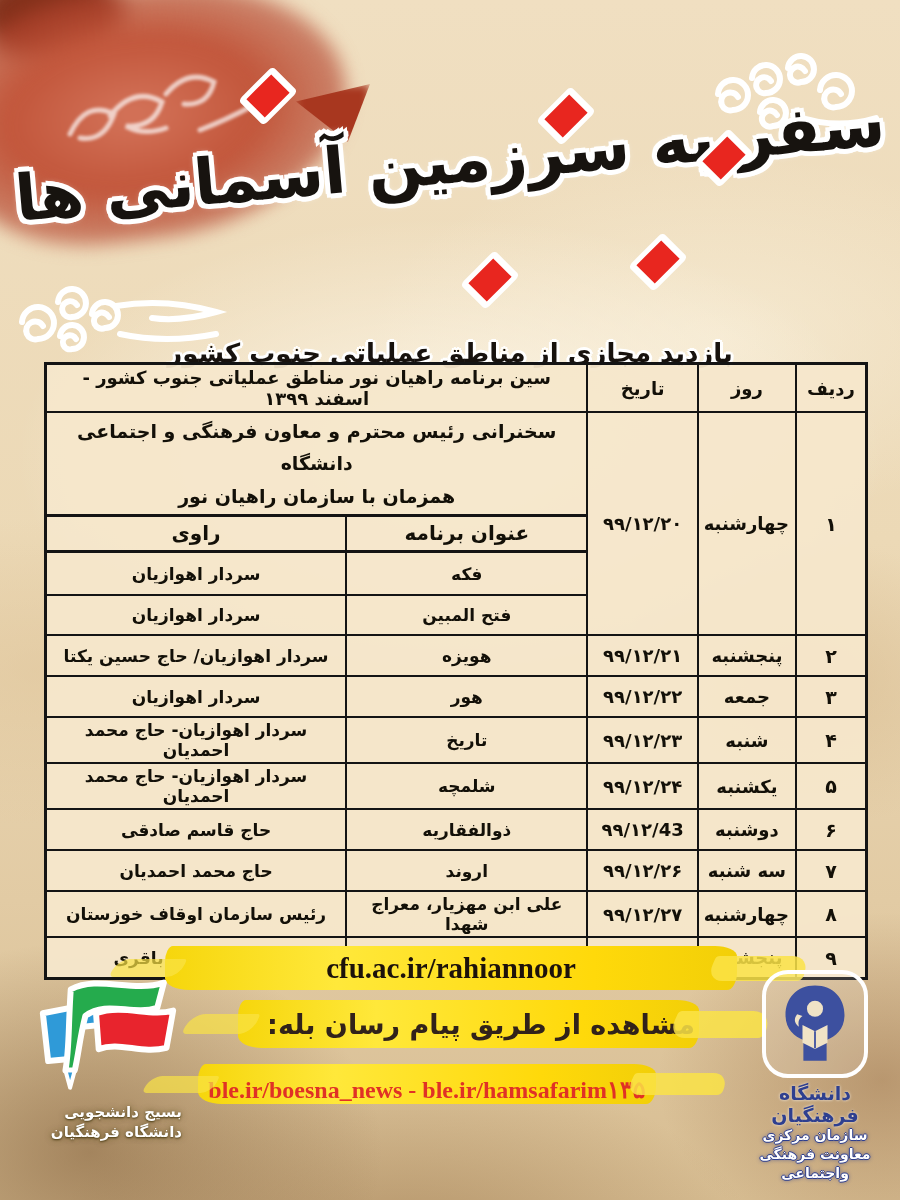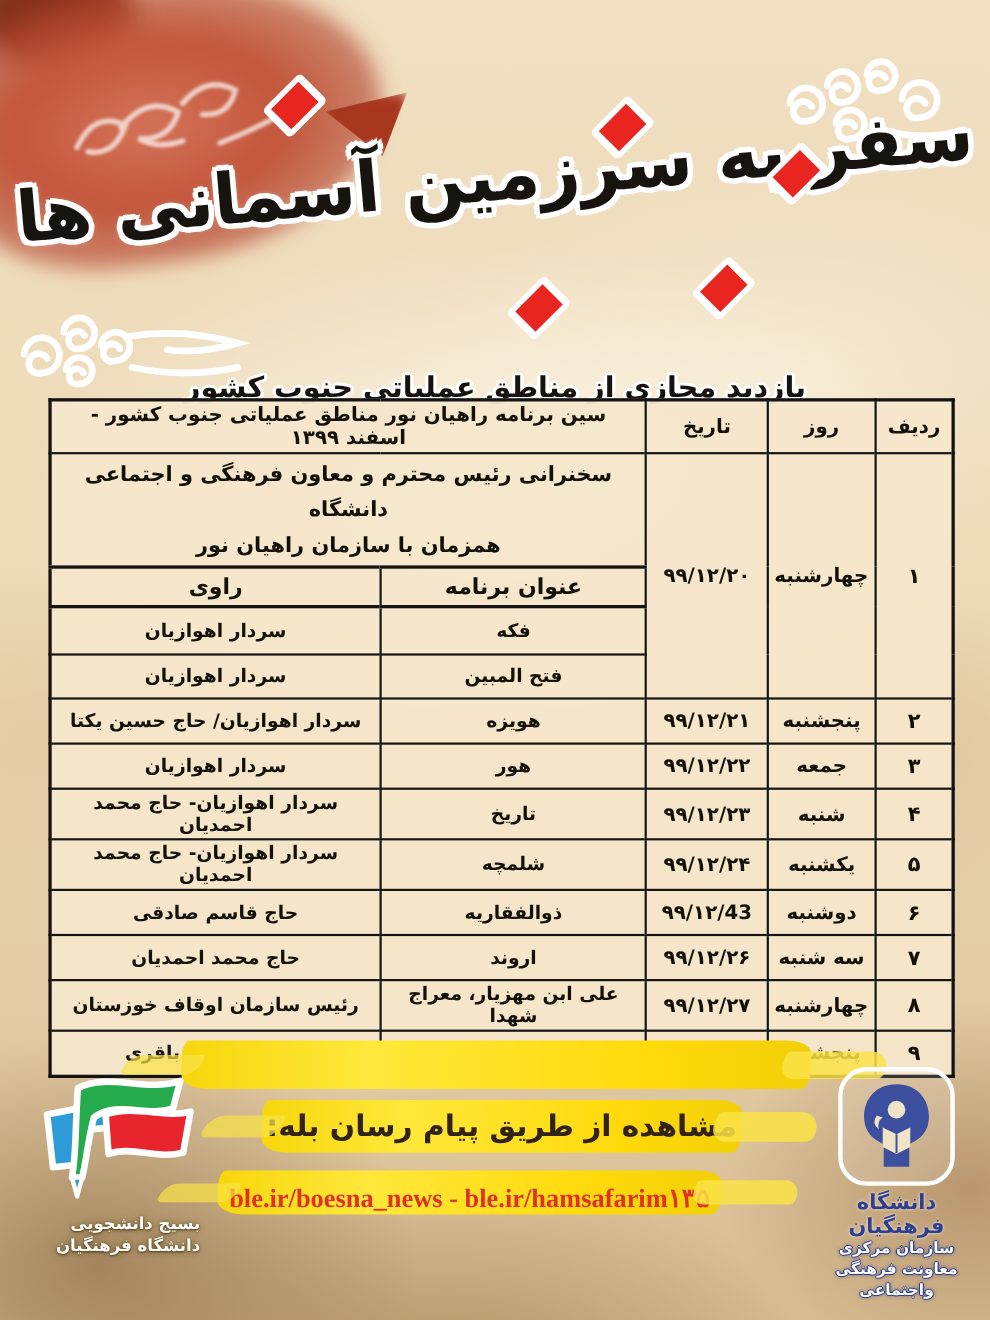--- a/index.html
+++ b/index.html
@@ -58,21 +58,21 @@
   td.num-cell{font-size:19px;} td.day-cell{font-size:18px;}
   
   .strip{position:absolute;z-index:5;display:flex;align-items:center;justify-content:center;
     background:linear-gradient(90deg,#f6d60c,#ffe83a 30%,#ffd90a 75%,#f2cf08);
     border-radius:8px 22px 10px 24px / 16px 10px 18px 12px;direction:rtl;}
   .strip::after{content:"";position:absolute;top:22%;right:-70px;width:96px;height:56%;
     background:rgba(250,227,70,.85);transform:skewX(-24deg);border-radius:4px 24px 6px 20px;}
   .strip::before{content:"";position:absolute;top:30%;left:-52px;width:70px;height:42%;
     background:rgba(250,227,70,.7);transform:skewX(-24deg);border-radius:20px 4px 18px 6px;}
   .strip1{left:165px;top:946px;width:572px;height:44px;gap:10px;}
-  .strip2{left:238px;top:1000px;width:436px;height:48px;}
+  .strip2{left:238px;top:1000px;width:436px;height:48px;padding-left:25px;}
   .strip3{left:198px;top:1064px;width:458px;height:40px;align-items:flex-end;}
   .site-label{color:#e03126;font-size:26px;font-weight:bold;}
   .site-url{color:#1c120b;font-family:"Liberation Serif",serif;font-size:29px;font-weight:bold;direction:ltr;}
   .bale-label{color:#31221a;font-size:27px;font-weight:bold;}
   .bale-links{color:#e03126;font-family:"Liberation Serif",serif;font-size:24px;font-weight:bold;direction:ltr;}
   
   .logo-left{position:absolute;left:22px;top:972px;width:160px;z-index:6;text-align:right;}
   .logo-left .caption{margin-top:2px;direction:rtl;font-size:15px;font-weight:bold;color:#fff;line-height:1.3;
     text-shadow:0 1px 2px rgba(66,52,12,.9),0 0 6px rgba(80,70,20,.7);}
   .logo-right{position:absolute;left:736px;top:970px;width:158px;z-index:6;text-align:center;direction:rtl;}
@@ -219,20 +219,21 @@
       <td class="num-cell">۹</td>
       <td class="day-cell">پنجشنبه</td>
       <td class="date-cell">۹۹/۱۲/۲۸</td>
       <td class="cell">سد کرخه ، دو کوهه</td>
       <td class="cell">سید علی میر باقری</td>
     </tr>
   </tbody>
     </table>
 
   <div class="strip strip1">
+    <span class="site-url">cfu.ac.ir/rahiannoor</span>
   </div>
   <div class="strip strip2">
     <span class="bale-label">مشاهده از طریق پیام رسان بله:</span>
   </div>
   <div class="strip strip3">
     <span class="bale-links">ble.ir/boesna_news - ble.ir/hamsafarim۱۳۵</span>
   </div>
 
   <div class="logo-left">
     <svg width="150" height="125" viewBox="0 0 225 188">

